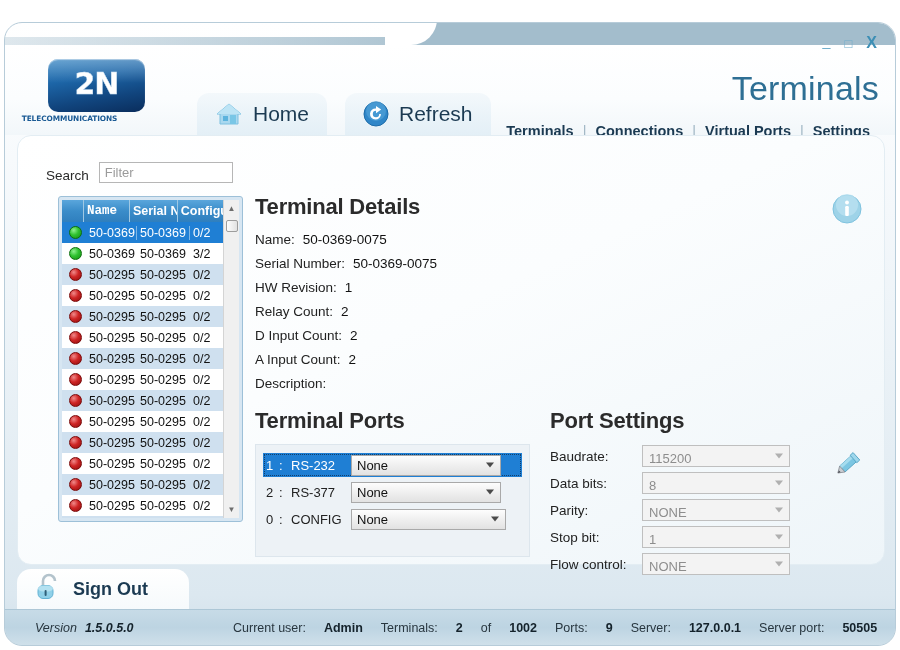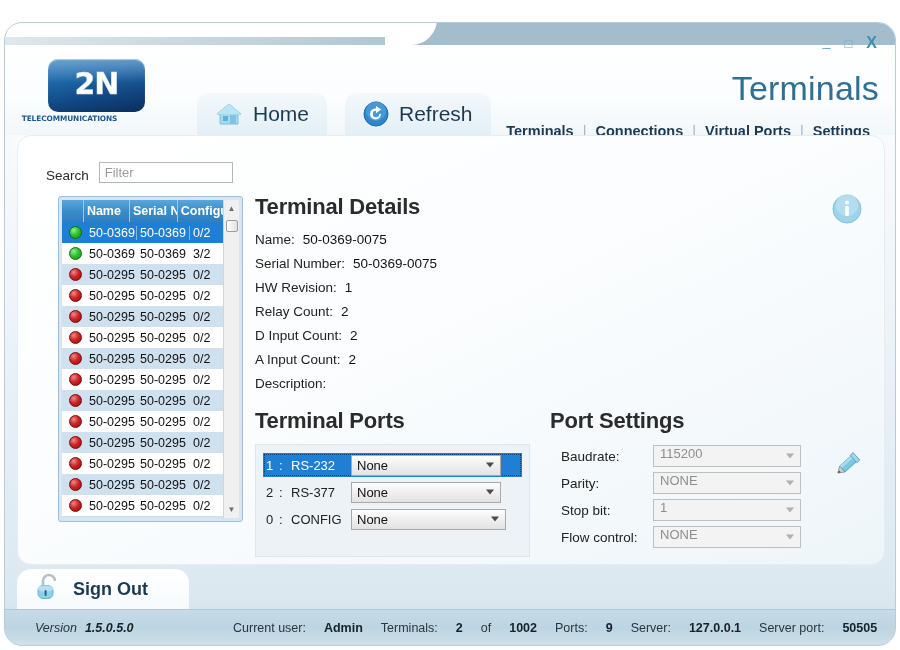--- a/index.html
+++ b/index.html
@@ -235,21 +235,21 @@
     flex: 0 0 auto;
   }
   .gh {
     display: flex; align-items: center;
     padding-left: 3px;
     border-right: 1px solid #9fc8e4;
     overflow: hidden;
     white-space: nowrap;
   }
   .gh-status { width: 24px; }
-  .gh-name   { width: 51px; }
+  .gh-name   { width: 51px; font-family: Liberation Mono, monospace; }
   .gh-serial { width: 53px; }
   .gh-cfg    { flex: 1 1 auto; border-right: none; }
 
   .grid-body { flex: 1 1 auto; overflow: hidden; }
   .grow {
     display: flex;
     height: 21px;
     align-items: center;
     font-size: 12.5px;
     color: #111;
@@ -402,27 +402,26 @@
   .psettings .h2 { margin-bottom: 10px; }
   .ps-row {
     display: flex; align-items: center;
     margin-bottom: 3px;
     height: 24px;
   }
   .ps-label {
     width: 92px;
     font-size: 13.5px;
     color: #222;
-    margin-left: 11px;
   }
   .ps-field {
     width: 148px; height: 22px;
     border: 1px solid #bfbfbf;
     background: #f3f3f3;
-    display: flex; align-items: flex-start;
+    display: flex; align-items: flex-end;
     font-size: 13px;
     color: #8d8d8d;
     padding-left: 6px;
     position: relative;
     cursor: default;
   }
   .ps-field .sel-arrow { border-top-color: #b0b0b0; }
 
   .pencil {
     position: absolute;
@@ -745,20 +744,27 @@
         </div>
     </div>
 
     <div class="psettings">
       <div class="h2">Port Settings</div>
       <div id="ps-rows">
           <div class="ps-row">
             <span class="ps-label">Baudrate:</span>
             <span class="ps-field">
               <span>115200</span>
+              <span class="sel-arrow"></span>
+            </span>
+          </div>
+          <div class="ps-row">
+            <span class="ps-label">Data bits:</span>
+            <span class="ps-field">
+              <span>8</span>
               <span class="sel-arrow"></span>
             </span>
           </div>
           <div class="ps-row">
             <span class="ps-label">Parity:</span>
             <span class="ps-field">
               <span>NONE</span>
               <span class="sel-arrow"></span>
             </span>
           </div>

